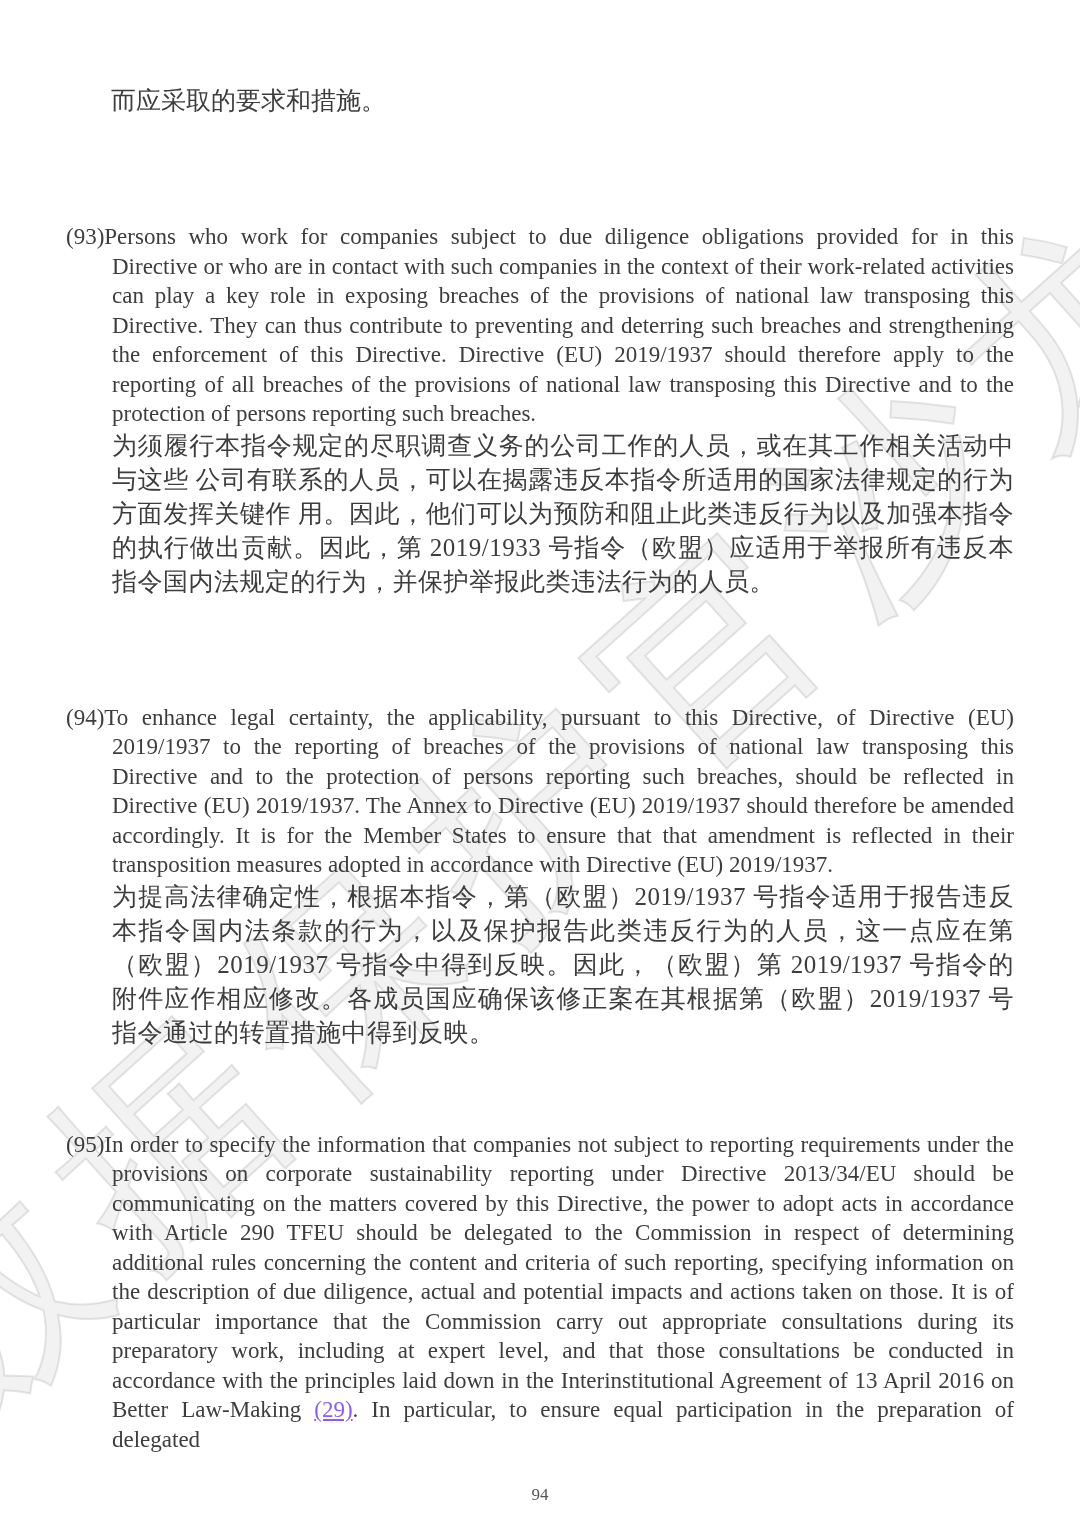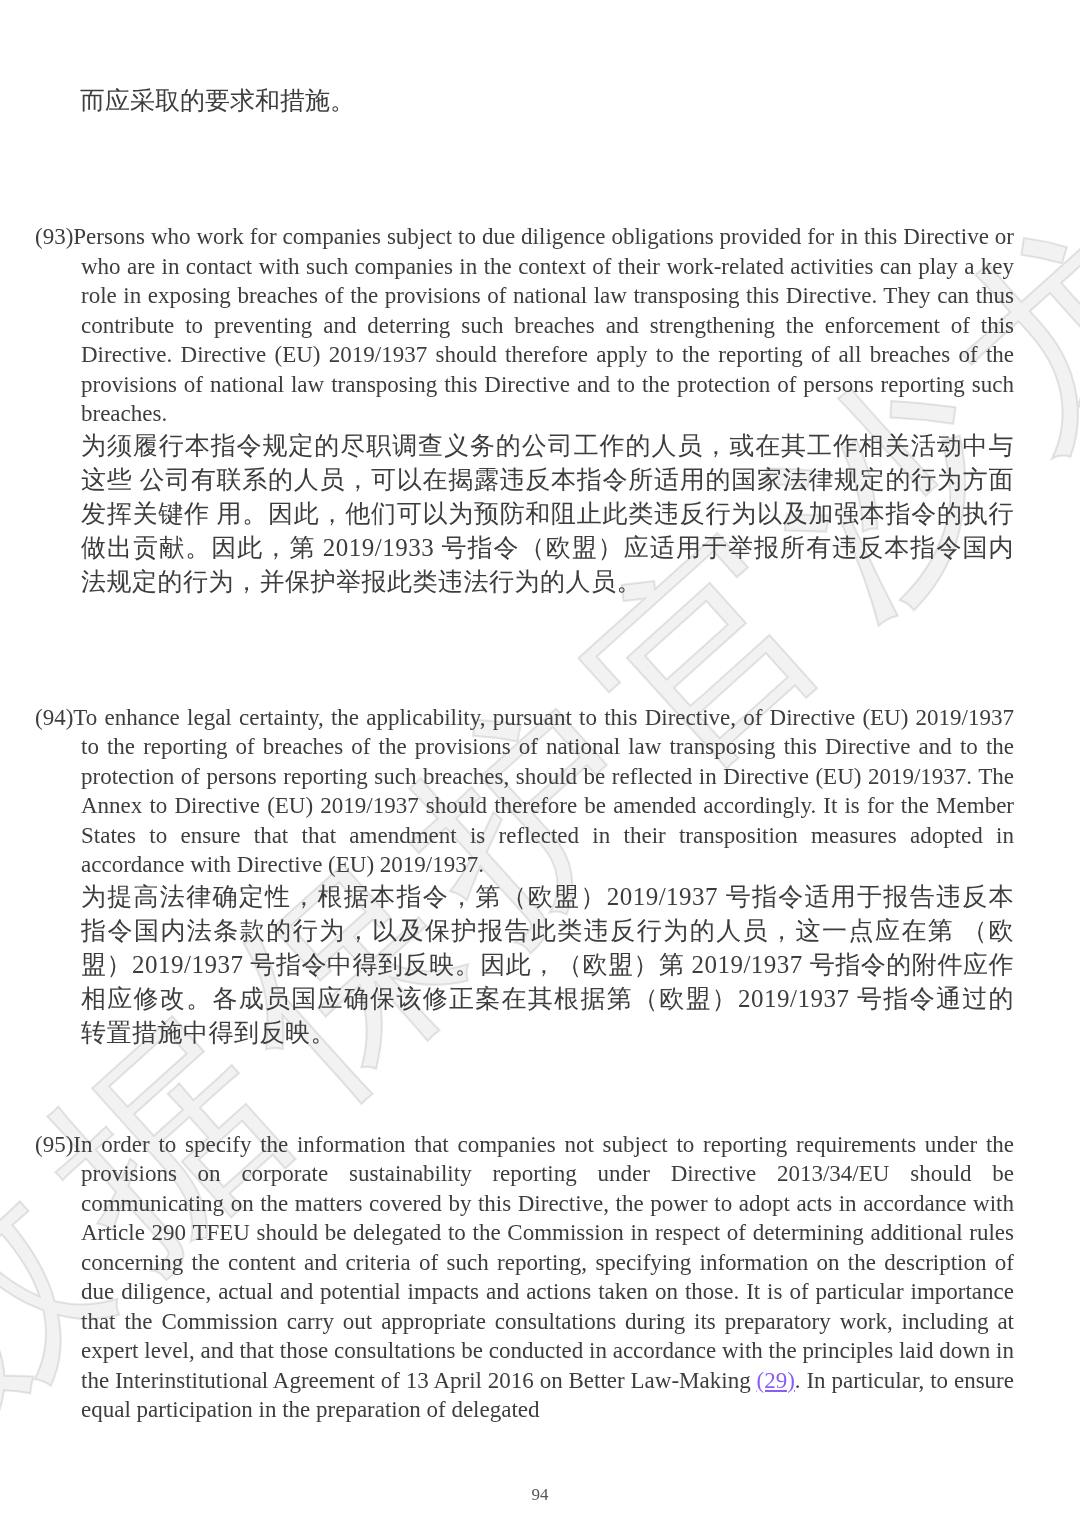--- a/index.html
+++ b/index.html
@@ -25,21 +25,21 @@
     white-space:nowrap;
     color:rgba(130,130,130,0.10);
     -webkit-text-stroke:2px rgba(130,130,130,0.20);
     font-family:"Liberation Serif","DejaVu Serif",serif;
     pointer-events:none;
     z-index:1;
   }
   .content {
     position:relative;
     z-index:2;
-    padding:84px 66px 0 35px;
+    padding:84px 66px 0 66px;
   }
   .intro-line {
     font-size:25px;
     line-height:34px;
     padding-left:45px;
     color:#3d3d3d;
   }
   .para { margin-top:88px; padding-left:46px; }
   .para-93 { margin-top:104px; }
   .para-94 { margin-top:104px; }

